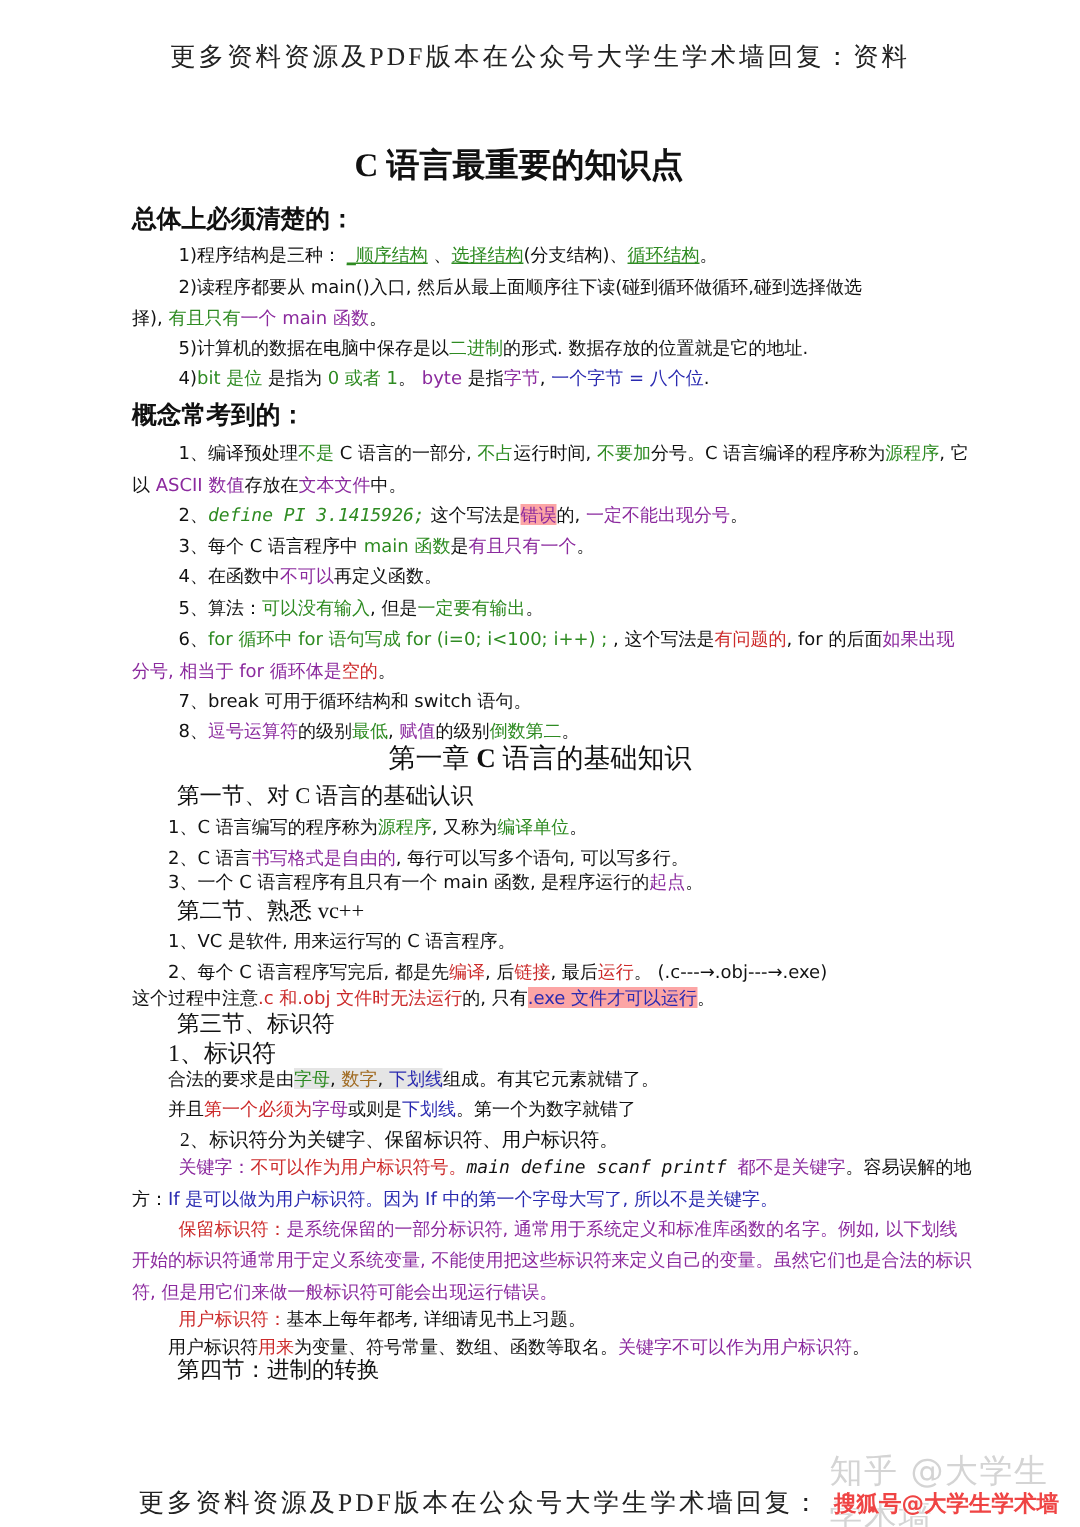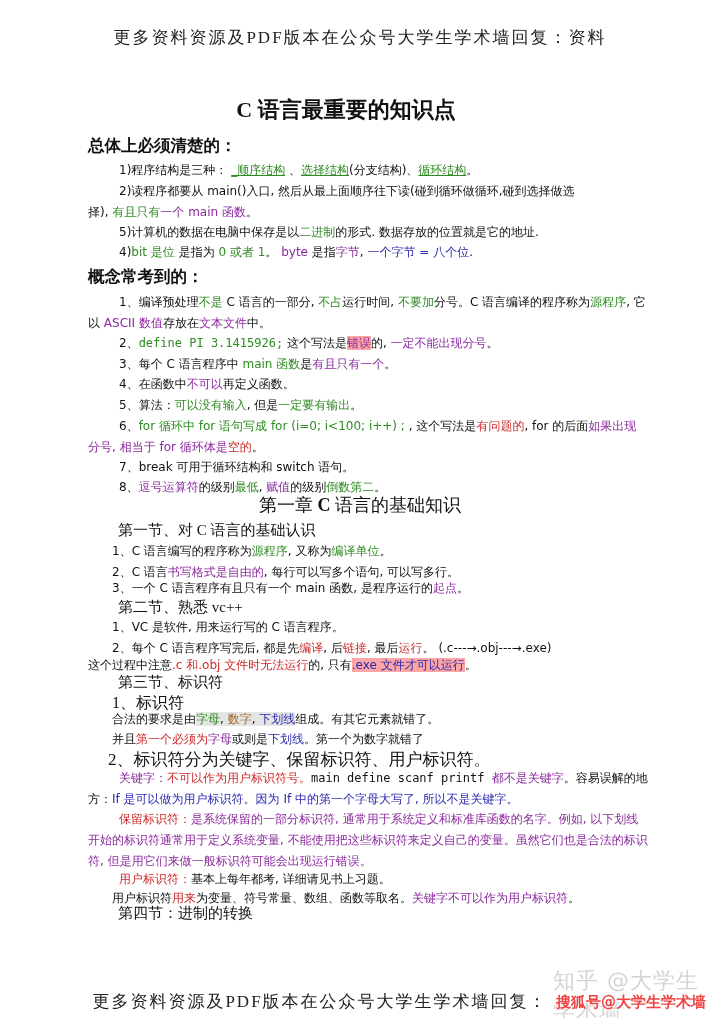--- a/index.html
+++ b/index.html
@@ -19,21 +19,21 @@
   .ln { position:absolute; left:88px; width:560px; font-size:12px; line-height:21px; white-space:nowrap; }
   .ln.ind { text-indent:31px; }
   .ln.wrap { white-space:normal; }
   .g { color:#2e8b22; }
   .p { color:#8b2a9e; }
   .r { color:#cc2a2a; }
   .b { color:#2a2ab0; }
   .u { text-decoration:underline; }
   .hl-cyan { background:#fca5a5; }
   .hl-green { background:#e5e5e5; }
-  .mono { font-family:"DejaVu Sans Mono", monospace; }
+  .mono { font-family:"DejaVu Sans Mono", monospace;font-style:italic; }
   .wm { position:absolute; left:553px; top:966px; font-size:22px; color:#d4d4d4; letter-spacing:1px; }
   .wm2 { position:absolute; left:556px; top:993px; font-size:15px; font-weight:bold; color:#ef4444;
          text-shadow:0 0 2px #fff, 0 0 2px #fff; }
 </style>
 </head>
 <body>
 
 <div class="banner top">更多资料资源及PDF版本在公众号大学生学术墙回复：资料</div>
 
 <div class="title">C 语言最重要的知识点</div>
@@ -104,21 +104,21 @@
 </div>
 
 <div class="sec" style="top:673px">第三节、标识符</div>
 <div class="ln" style="top:692px;left:112px;font-family:'Liberation Serif',serif;font-size:16px">1、标识符</div>
 <div class="ln" style="top:709px;left:112px">
   <span>合法的要求是由</span><span class="hl-green"><span class="g">字母</span><span>, </span><span style="color:#a06a20">数字</span><span>, </span><span class="b">下划线</span></span><span>组成。有其它元素就错了。</span>
 </div>
 <div class="ln" style="top:729px;left:112px">
   <span>并且</span><span class="r">第一个必须为</span><span class="p">字母</span><span>或则是</span><span class="b">下划线</span><span>。第一个为数字就错了</span>
 </div>
-<div class="ln" style="top:749px;left:108px;font-family:'Liberation Serif',serif;font-size:17px">2、标识符分为关键字、保留标识符、用户标识符。</div>
+<div class="ln" style="top:749px;left:120px;font-family:'Liberation Serif',serif;font-size:13px">2、标识符分为关键字、保留标识符、用户标识符。</div>
 <div class="ln ind wrap" style="top:768px">
   <span class="p">关键字：</span><span class="r">不可以作为用户标识符号。</span><span class="mono">main  define  scanf  printf </span><span class="p">都不是关键字</span><span>。容易</span><span>误解的地方：</span><span class="b">If 是可以做为用户标识符。因为 If 中的第一个字母大写了, 所以不是关键字。</span>
 </div>
 <div class="ln ind wrap" style="top:809px">
   <span class="r">保留标识符：</span><span class="p">是系统保留的一部分标识符, 通常用于系统定义和标准库函数的名字。例如, 以下划线开始的标识符通常用于定义系统变量, 不能使用把这些标识符来定义自己的变量。虽然它们也是合法的标识符, 但是用它们来做一般标识符可能会出现运行错误。</span>
 </div>
 <div class="ln ind" style="top:869px">
   <span class="r">用户标识符：</span><span>基本上每年都考, 详细请见书上习题。</span>
 </div>
 <div class="ln" style="top:888px;left:112px">

